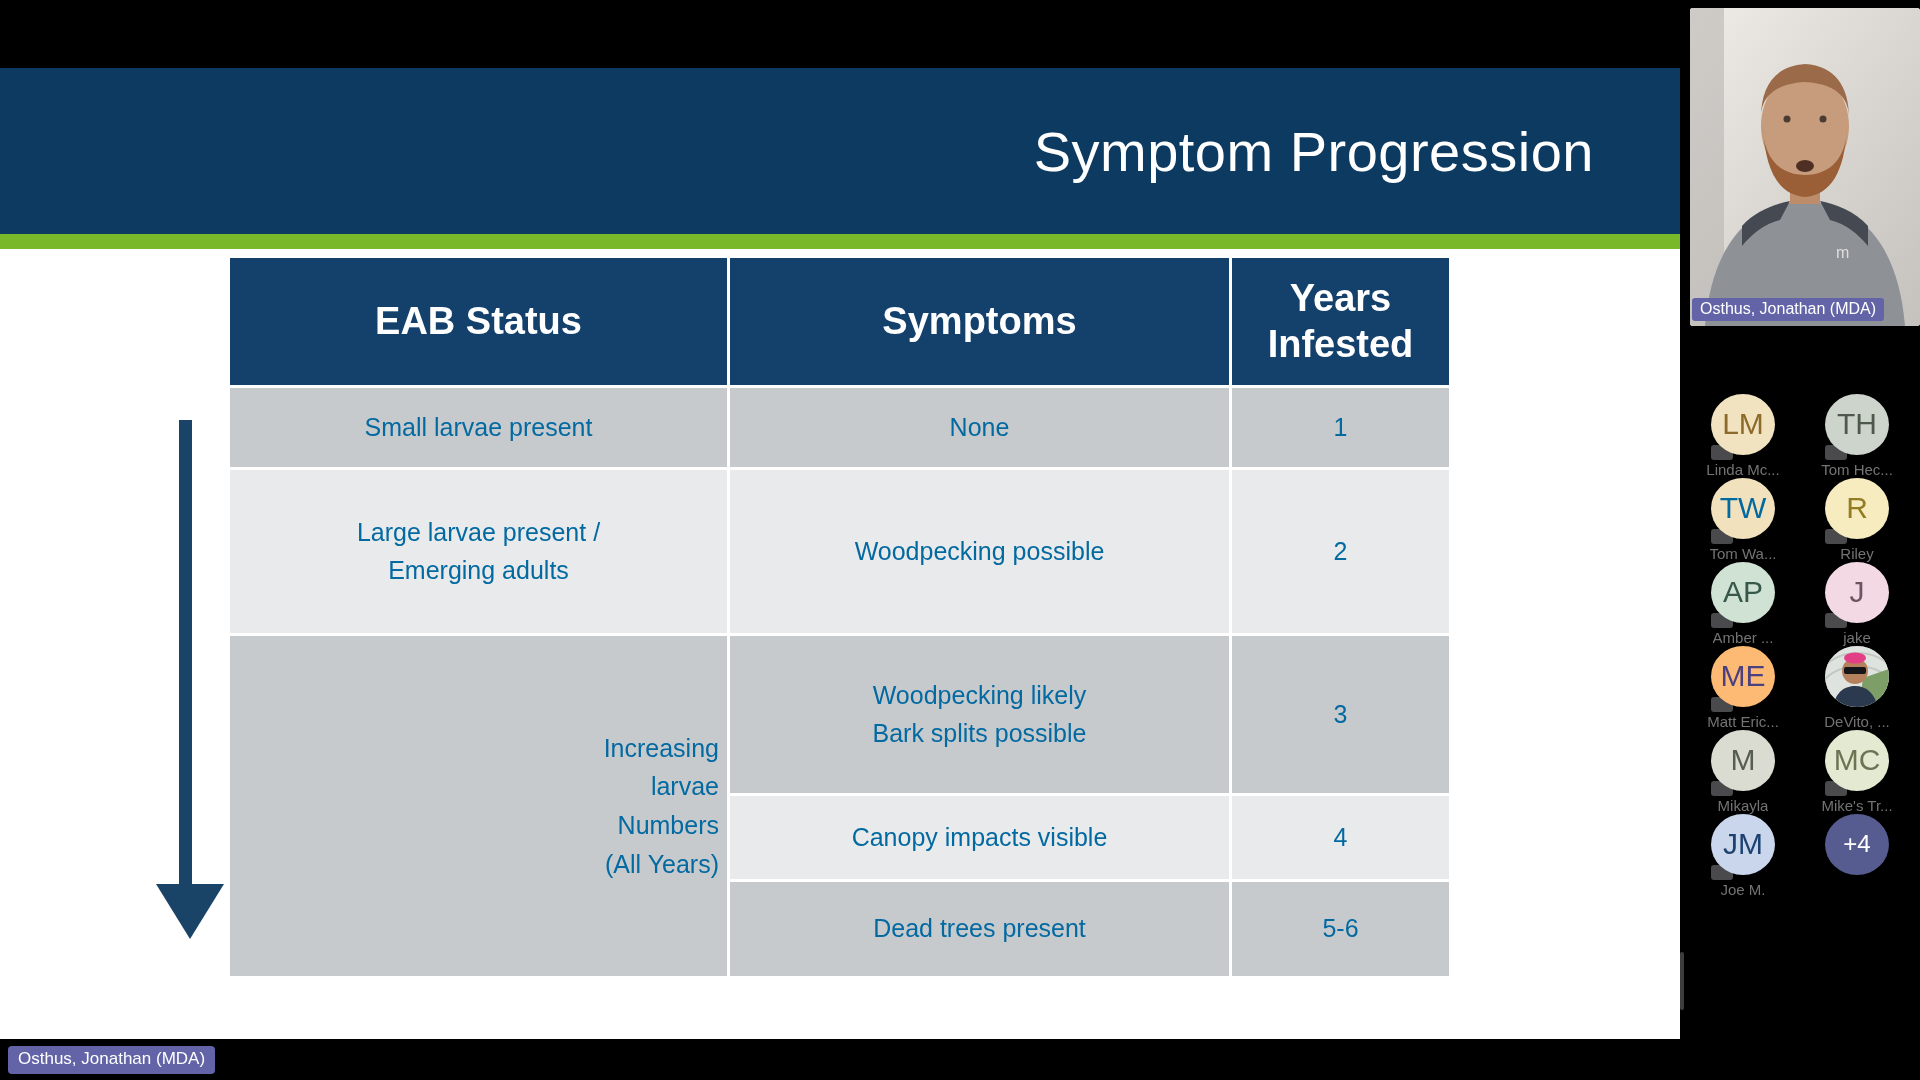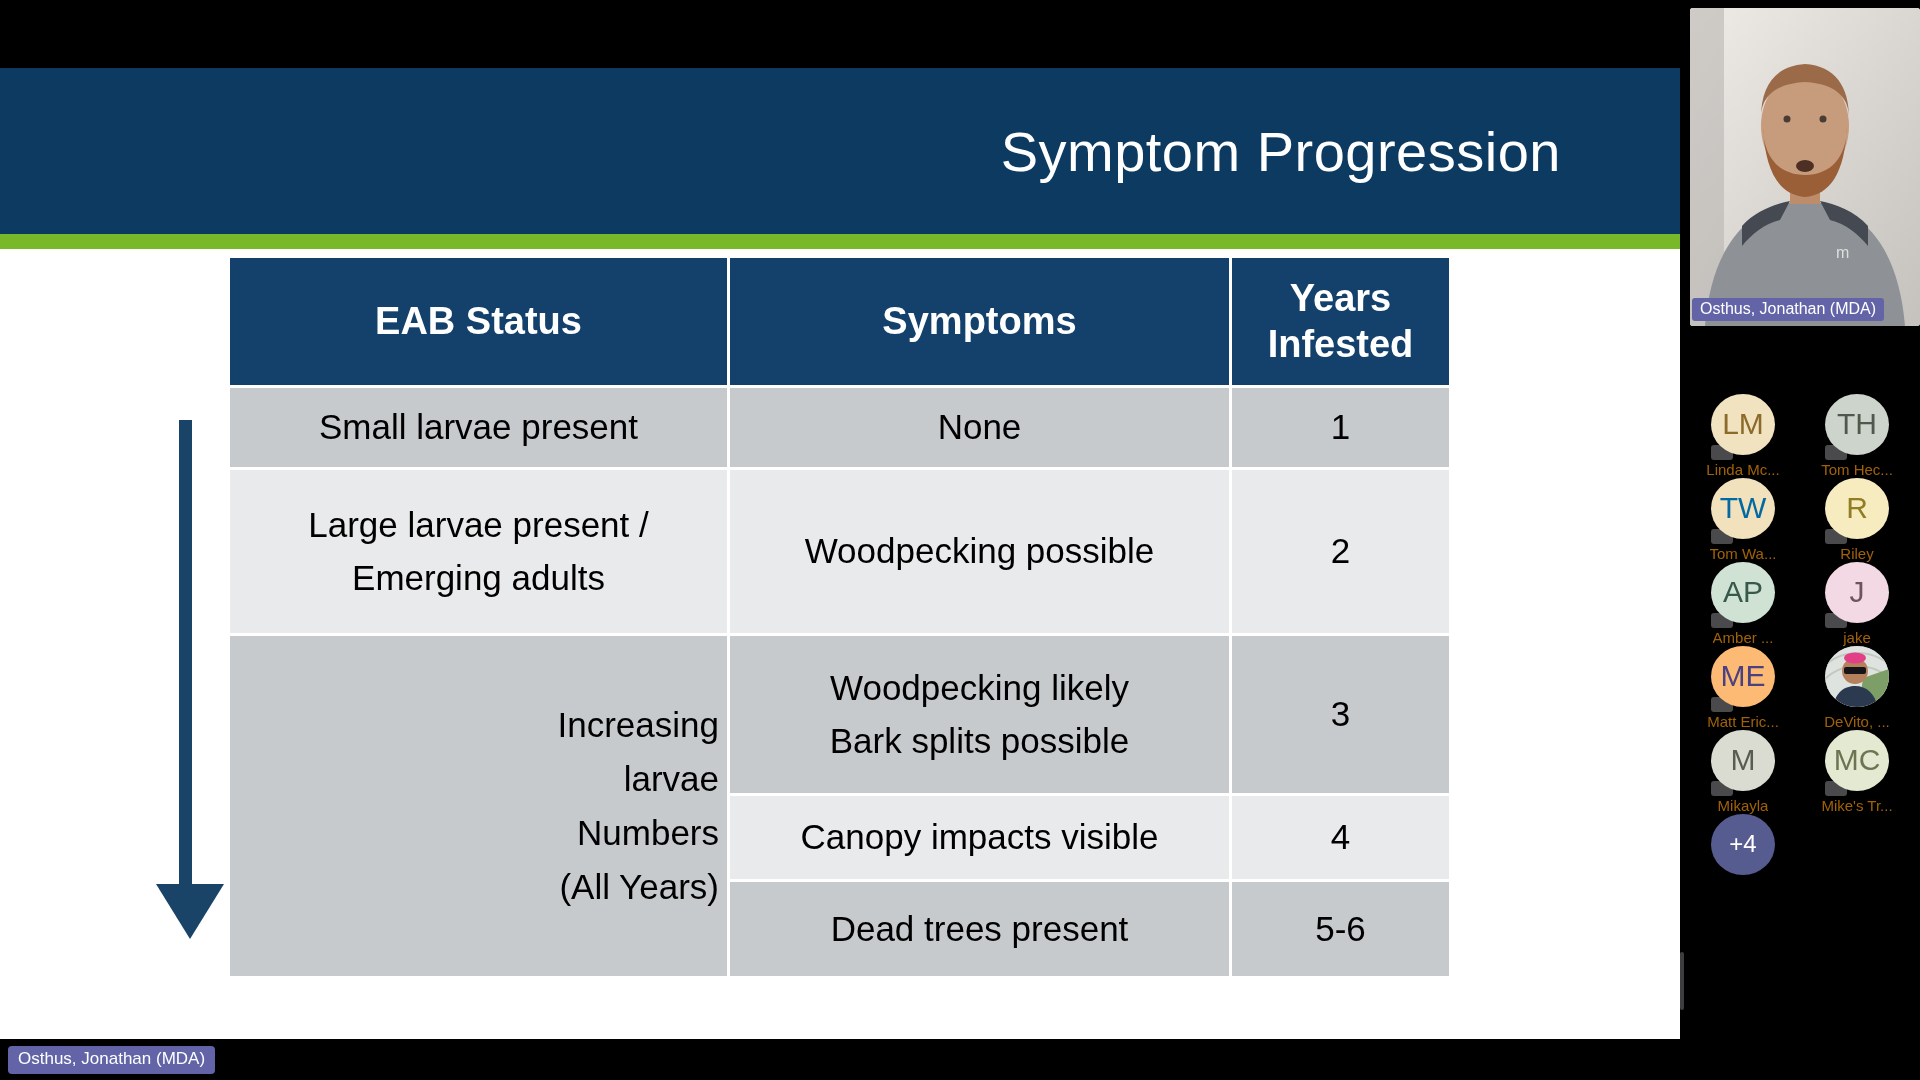--- a/index.html
+++ b/index.html
@@ -4,34 +4,34 @@
 <style>
   html,body { margin:0; padding:0; }
   body {
     width:1920px; height:1080px; position:relative; overflow:hidden;
     background:#000; font-family:"Liberation Sans", sans-serif;
   }
   
   .share-area { position:absolute; left:0; top:0; width:1680px; height:1080px; background:#000; }
   .title-band {
     position:absolute; left:0; top:68px; width:1680px; height:166px; background:#0d3a60;
-    display:flex; align-items:center; justify-content:flex-end; box-sizing:border-box; padding-right:119px;
+    display:flex; align-items:center; justify-content:flex-end; box-sizing:border-box; padding-right:86px;
   }
   .slide-title { color:#ffffff; font-size:56px; letter-spacing:0.5px; }
   .green-stripe { position:absolute; left:0; top:234px; width:1680px; height:15px; background:#79b829; }
   .slide-body { position:absolute; left:0; top:249px; width:1680px; height:790px; background:#ffffff; }
 
   table.symptom-table { position:absolute; left:227px; top:6px; border-collapse:collapse; table-layout:fixed; }
   .symptom-table th, .symptom-table td { border:3px solid #ffffff; padding:0 8px; box-sizing:border-box; }
   .symptom-table th {
     background:#14416b; color:#ffffff; font-weight:bold; font-size:38px;
     text-align:center; vertical-align:middle; line-height:1.2; white-space:pre-line;
   }
   .symptom-table td {
-    color:#000000; font-size:35px; text-align:center; vertical-align:middle;
+    color:#0369a1; font-size:25px; text-align:center; vertical-align:middle;
     line-height:1.5; white-space:pre-line;
   }
   tr.row-dark td { background:#c7cacd; }
   tr.row-light td { background:#e9eaeb; }
   td.merged-cell { background:#c7cacd !important; text-align:right; padding-left:18px; line-height:1.55; }
   .col-status { width:500px; } .col-symptoms { width:502px; } .col-years { width:220px; }
   tr.h-header { height:130px; } tr.h-r1 { height:82px; } tr.h-r2 { height:166px; }
   tr.h-r3 { height:160px; } tr.h-r4 { height:86px; } tr.h-r5 { height:97px; }
 
   .down-arrow { position:absolute; left:155px; top:171px; }
@@ -56,21 +56,21 @@
     display:grid; grid-template-columns:114px 114px; 
   }
   .tile { position:relative; height:84px; display:flex; flex-direction:column; align-items:center; }
   .avatar {
     width:64px; height:64px; border-radius:50%; overflow:hidden;
     display:flex; align-items:center; justify-content:center;
     font-size:30px; font-weight:500; position:relative; z-index:1; background:#888; color:#333;
   }
   .mic-badge { position:absolute; left:25px; top:51px; width:22px; height:15px; background:#4a4a4c; border-radius:3px; z-index:0; }
   .tile-label {
-    margin-top:6px; font-size:15px; color:#a16207; max-width:112px;
+    margin-top:6px; font-size:15px; color:#737373; max-width:112px;
     white-space:nowrap; overflow:hidden; text-align:right; height:18px;
   }
   .scrollbar-thumb { position:absolute; left:0px; top:952px; width:4px; height:58px; background:#3d3d3f; border-radius:2px; }
 </style>
 </head>
 <body>
 
 <div class="share-area">
 
   <div class="title-band">
@@ -227,20 +227,25 @@
       <div class="avatar" style="background: rgb(218, 220, 209); color: rgb(87, 94, 81);">M</div>
       <div class="tile-label">Mikayla</div>
     </div>
 
     <div class="tile">
       <span class="mic-badge"></span>
       <div class="avatar" style="background: rgb(228, 233, 209); color: rgb(108, 116, 83);">MC</div>
       <div class="tile-label">Mike's Tr...</div>
     </div>
 
+    <div class="tile">
+      <span class="mic-badge"></span>
+      <div class="avatar" style="background: rgb(201, 214, 236); color: rgb(30, 66, 112);">JM</div>
+      <div class="tile-label">Joe M.</div>
+    </div>
 
     <div class="tile">
 
       <div class="avatar" style="font-size: 24px; background: rgb(87, 92, 144); color: rgb(255, 255, 255);">+4</div>
       <div class="tile-label"></div>
     </div>
 
   </div>
 
   <div class="scrollbar-thumb"></div>

